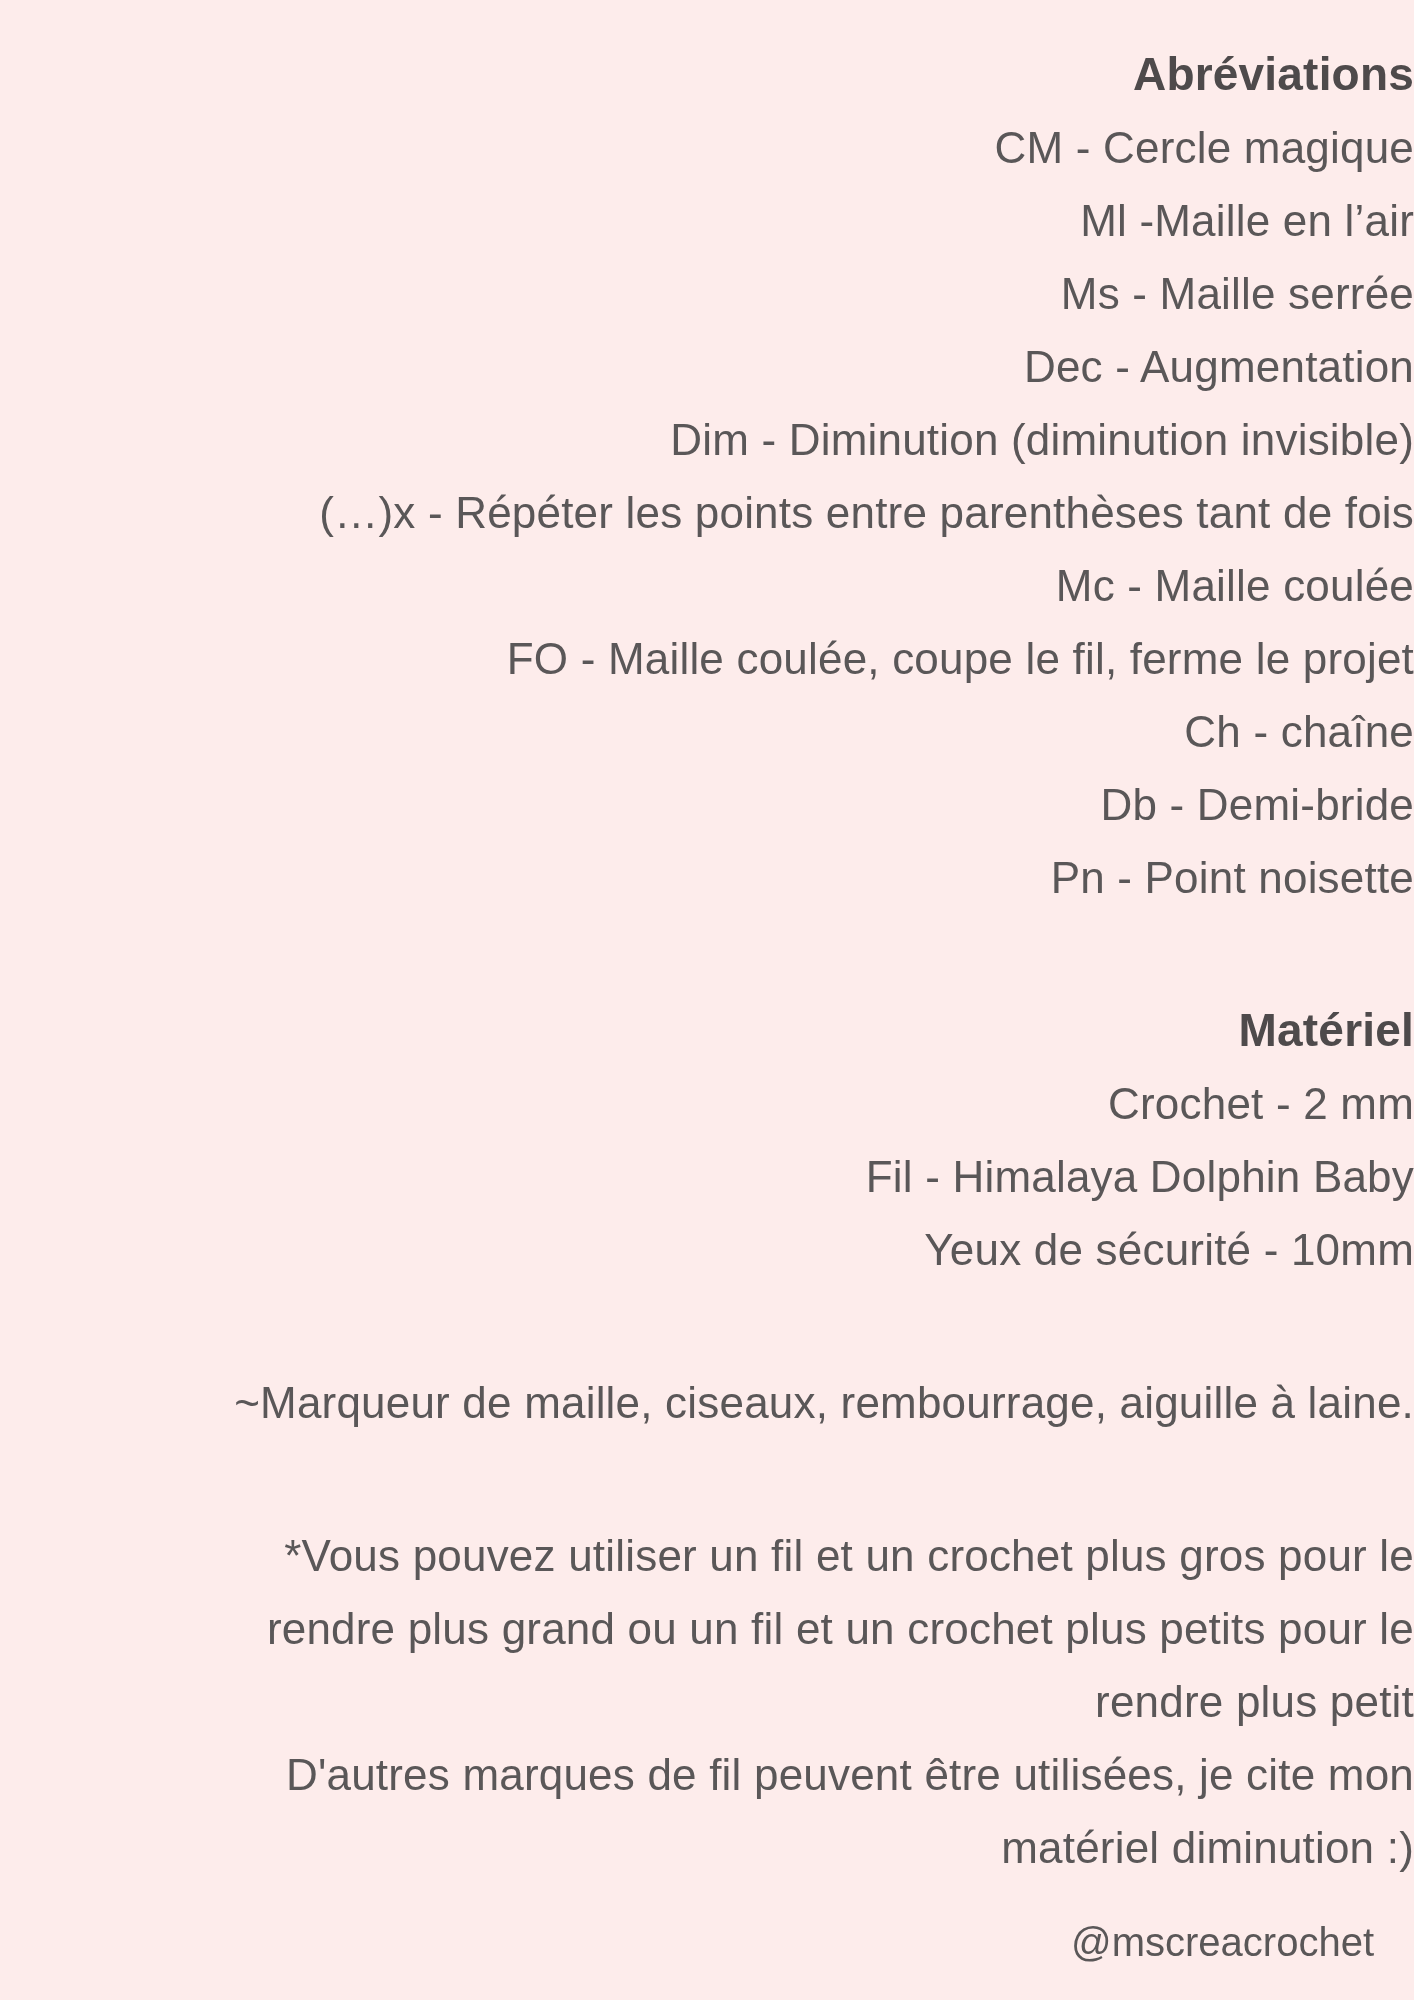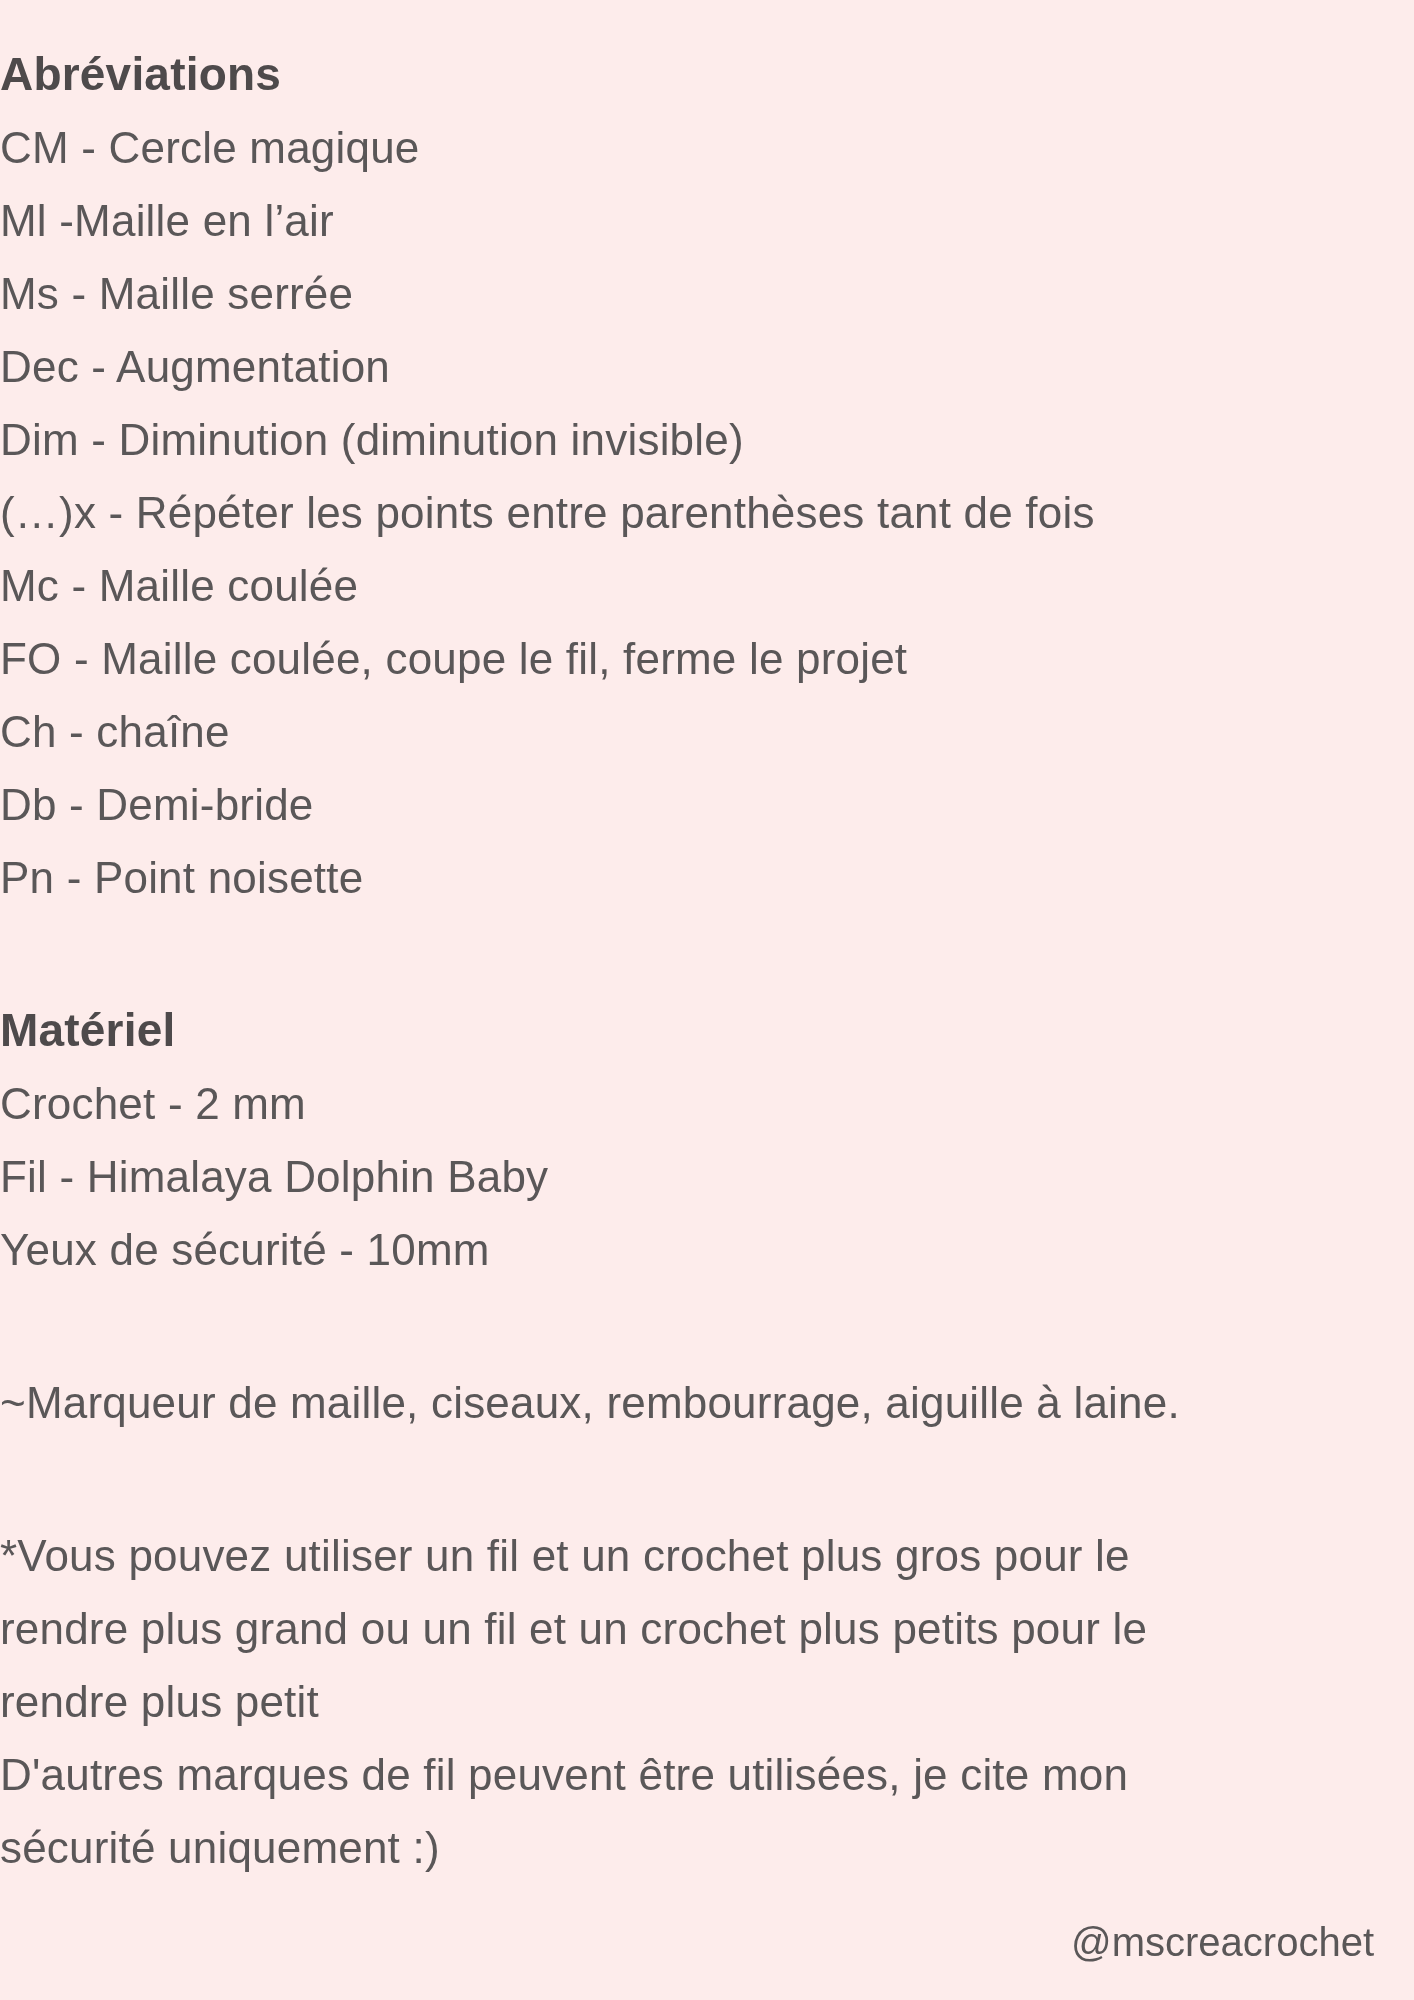--- a/index.html
+++ b/index.html
@@ -12,21 +12,21 @@
     background: #fdeceb;
     position: relative;
     overflow: hidden;
     font-family: "Liberation Sans", "DejaVu Sans", sans-serif;
   }
   .page {
     position: absolute;
     inset: 0;
     padding-top: 38px;
     box-sizing: border-box;
-    text-align: left;
+    text-align: right;
     color: #5a5758;
     font-size: 44px;
     line-height: 73px;
     letter-spacing: 0.2px;
   }
   .line {
     height: 73px;
     white-space: nowrap;
   }
   .heading {
@@ -76,17 +76,17 @@
   <div class="spacer"></div>
 
   <div class="line">~Marqueur de maille, ciseaux, rembourrage, aiguille à laine.</div>
 
   <div class="spacer"></div>
 
   <div class="line">*Vous pouvez utiliser un fil et un crochet plus gros pour le</div>
   <div class="line">rendre plus grand ou un fil et un crochet plus petits pour le</div>
   <div class="line">rendre plus petit</div>
   <div class="line">D'autres marques de fil peuvent être utilisées, je cite mon</div>
-  <div class="line">sécurité uniquement :)</div>
+  <div class="line">matériel diminution :)</div>
 
 </div>
 
 <div class="footer-handle">@mscreacrochet</div>
 
 </body></html>

